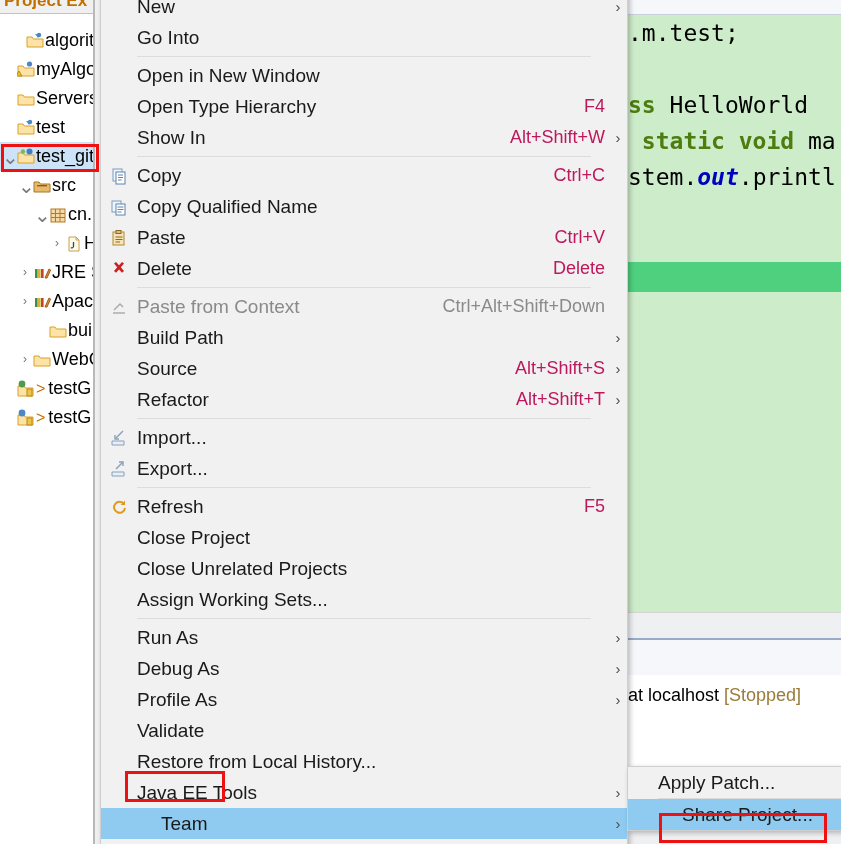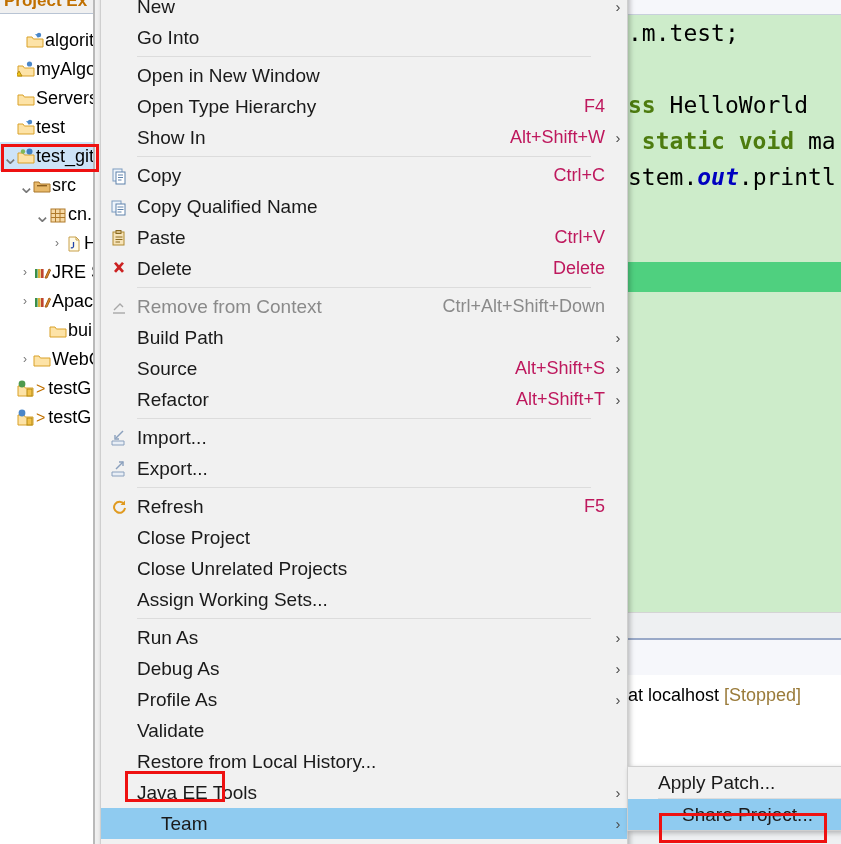--- a/index.html
+++ b/index.html
@@ -382,21 +382,21 @@
       <span class="mi-label">Delete</span>
       <span class="mi-key">Delete</span>
       <span class="mi-arrow empty">›</span>
     </div>
     <div class="msep"></div>
     <div class="mi dis">
       <span class="mi-icon"><svg width="18" height="18" viewBox="0 0 18 18">
           <path d="M4 12l6-6 3 3" stroke="#a8a8a8" fill="none" stroke-width="1.4"></path>
           <path d="M3 15h12" stroke="#a8a8a8" stroke-width="1.4"></path>
         </svg></span>
-      <span class="mi-label">Remove from Context</span>
+      <span class="mi-label">Paste from Context</span>
       <span class="mi-key">Ctrl+Alt+Shift+Down</span>
       <span class="mi-arrow empty">›</span>
     </div>
     <div class="mi">
       <span class="mi-icon"></span>
       <span class="mi-label">Build Path</span>
       <span class="mi-key"></span>
       <span class="mi-arrow">›</span>
     </div>
     <div class="mi">

